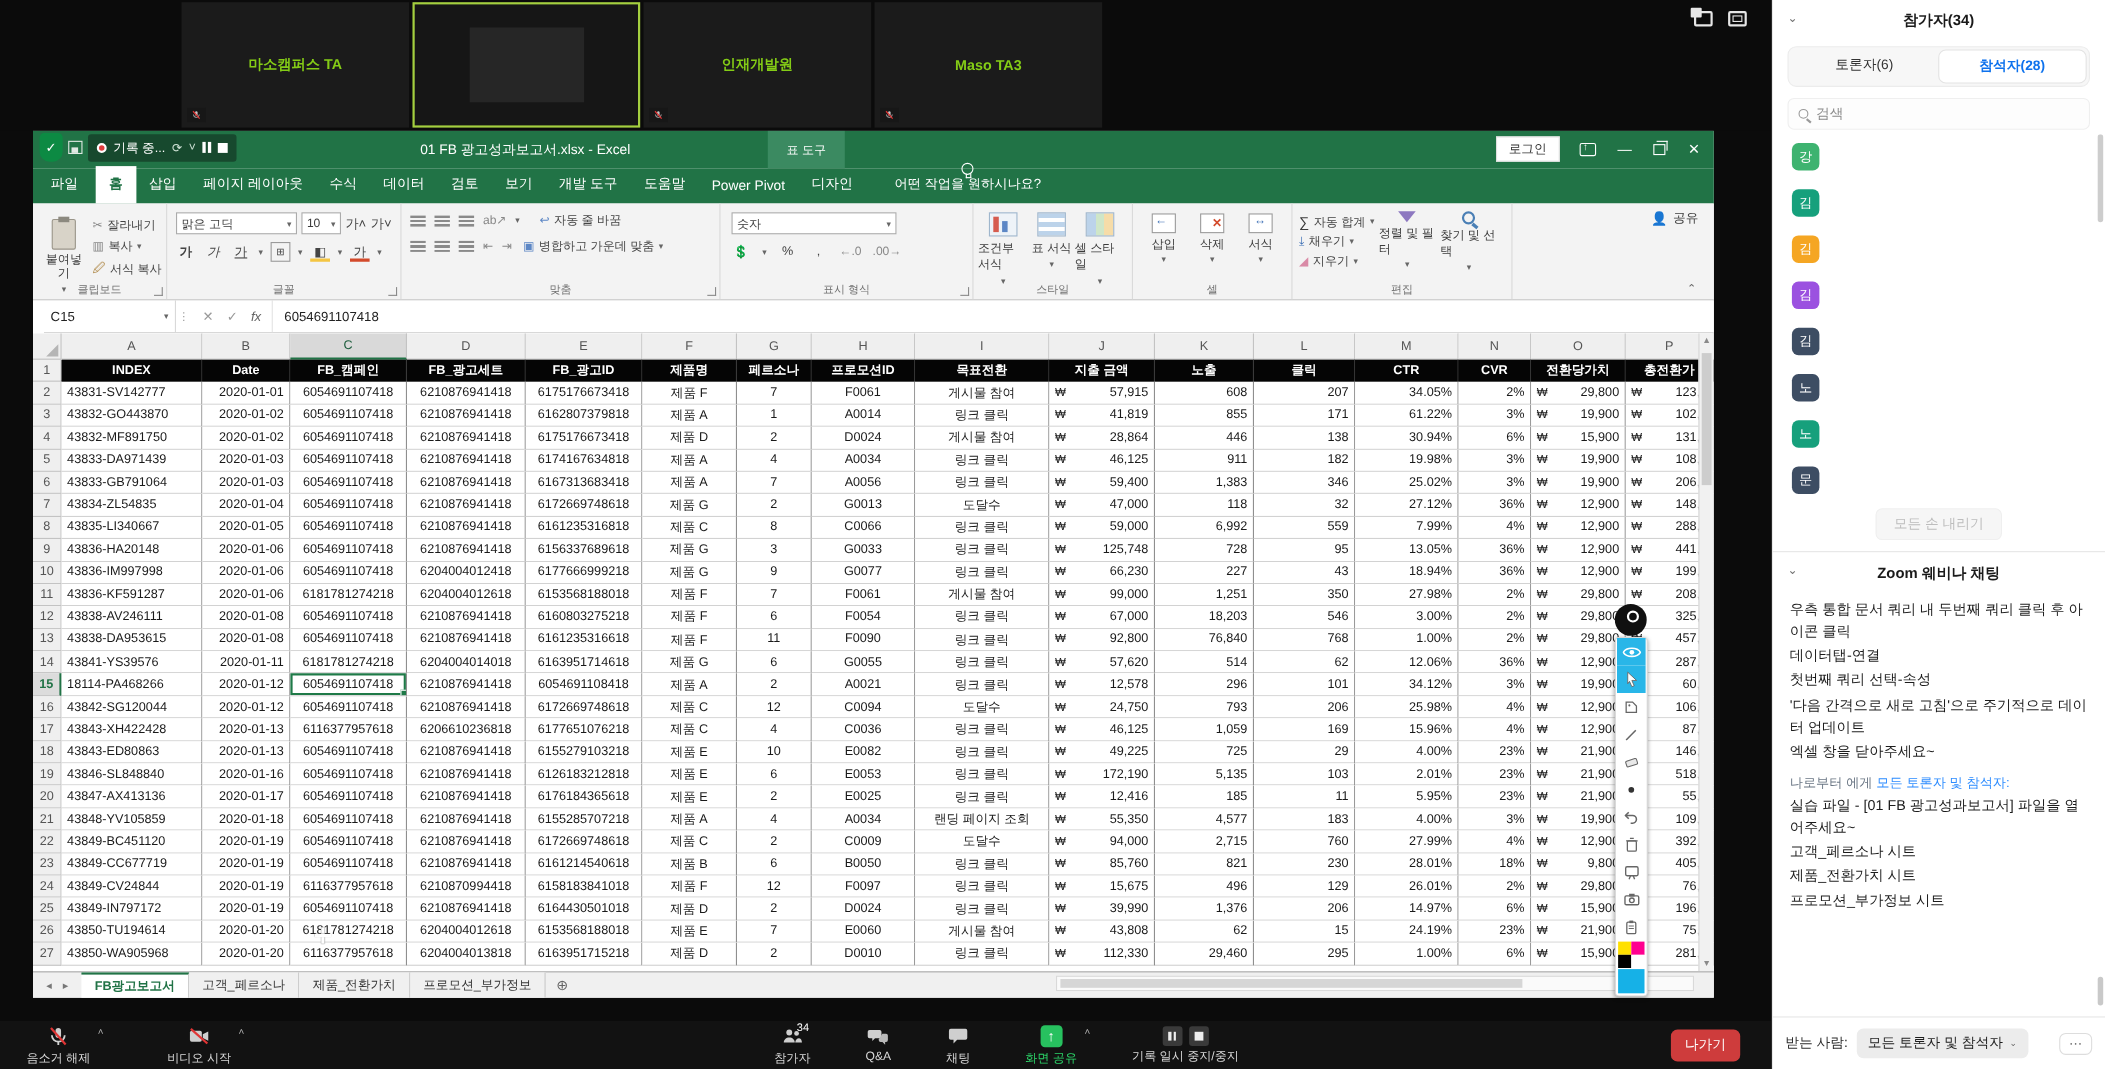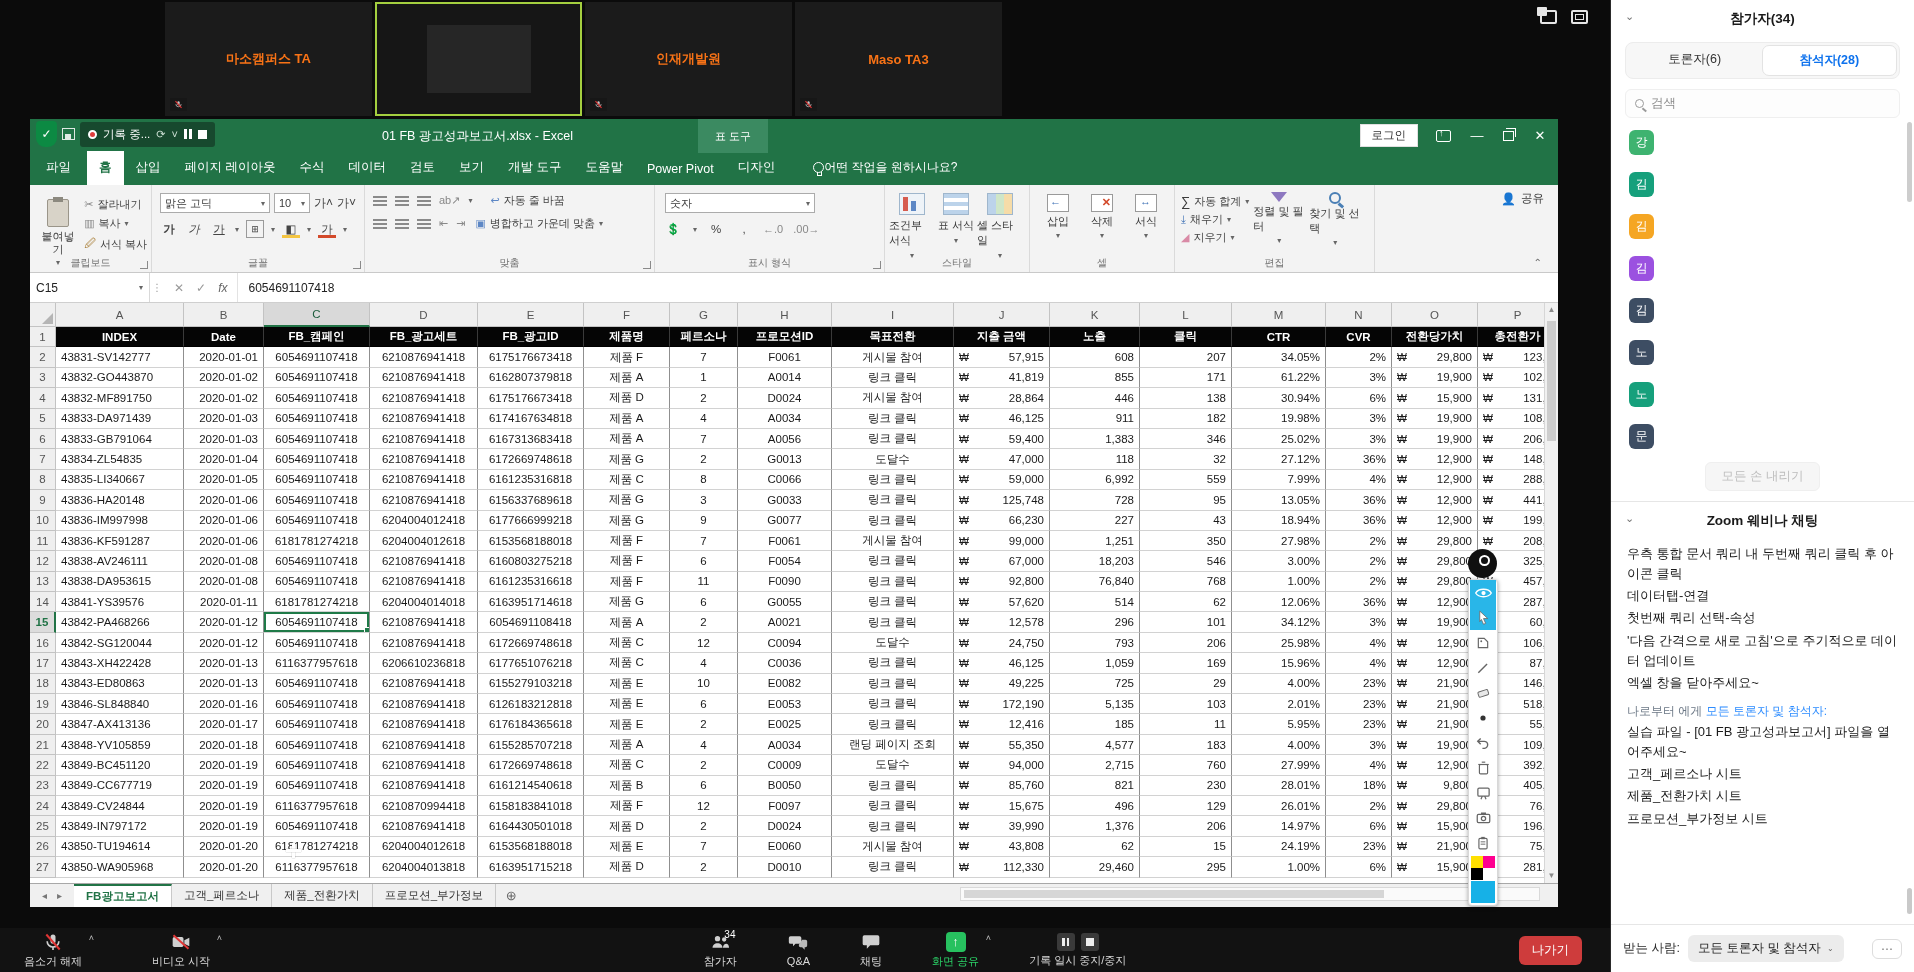--- a/index.html
+++ b/index.html
@@ -4,21 +4,21 @@
 <style>
   * { margin:0; padding:0; box-sizing:border-box; }
   html,body { width:1914px; height:972px; overflow:hidden; background:#000; font-family:"Liberation Sans",sans-serif; }
   .stage { position:relative; width:1914px; height:972px; background:#000; }
   .main { position:absolute; left:0; top:0; width:1610px; height:972px; background:#0b0b0b; }
 
   
   .video-strip { position:absolute; left:0; top:0; width:1610px; height:119px; background:#0b0b0b; }
   .tiles { position:absolute; left:165px; top:2px; display:flex; gap:3px; }
   .tile { position:relative; width:207px; height:114px; background:#1b1b1b; display:flex; align-items:center; justify-content:center; }
-  .tile .pname { color:#f97316; font-size:13px; font-weight:bold; }
+  .tile .pname { color:#84cc16; font-size:13px; font-weight:bold; }
   .tile.active { border:2px solid #a4cf3f; background:#161616; }
   .tile.active .shared-box { width:104px; height:68px; background:#262626; }
   .tile .mic-tag { position:absolute; left:5px; bottom:5px; display:flex; align-items:center; gap:4px; background:rgba(20,20,20,.55); padding:1px 4px; }
   .tile .mic-tag .tname { color:#f0f0f0; font-size:11px; }
   .logo-card { width:82px; height:96px; background:#fff; display:flex; flex-direction:column; align-items:center; justify-content:center; position:relative; padding-right:8px; }
   .logo-card:after { content:""; position:absolute; right:6px; top:14px; bottom:14px; width:4px; background:#c5161d; }
   .logo-top { color:#c5161d; font-weight:bold; font-size:15px; letter-spacing:0; }
   .logo-mid { color:#1a1a1a; font-weight:bold; font-size:11px; }
   .logo-sub { color:#c5161d; font-size:5px; margin-top:6px; }
   .corner-icons { position:absolute; right:22px; top:10px; display:flex; gap:14px; }
@@ -48,21 +48,21 @@
   .rec-label { color:#fff; font-size:11.5px; }
   .rec-spin { color:#cfe2d6; font-size:11px; }
   .rec-stop { width:9px; height:9px; background:#fff; }
   .rec-pause { display:flex; gap:2px; }
   .rec-pause i { display:block; width:3px; height:10px; background:#fff; }
 
   .tabrow { height:32px; background:#217346; display:flex; align-items:flex-end; flex:none; position:relative; }
   .rtab { color:#fff; font-size:12.5px; padding:8px 12px 9px; cursor:default; }
   .rtab.active { background:#fff; color:#217346; font-weight:bold; }
   .rtab.file { padding:8px 16px 9px; }
-  .tellme { display:flex; align-items:center; gap:0; margin-left:26px; padding-bottom:9px; }
+  .tellme { display:flex; align-items:center; gap:0; margin-left:26px; padding-bottom:9px;flex-direction:column; }
   .bulb { width:11px; height:11px; border:1.5px solid #fff; border-radius:50%; position:relative; }
   .bulb:after { content:""; position:absolute; left:2.5px; bottom:-4px; width:3px; height:3px; border:1px solid #fff; border-top:none; }
   .tellme span { color:#fff; font-size:12px; }
 
   .ribbon { height:88px; background:#f3f3f3; border-bottom:1px solid #c9c9c9; position:relative; flex:none; font-size:11px; color:#3b3b3b; }
   .group { position:absolute; top:0; bottom:0; border-right:1px solid #dadada; }
   .glabel { position:absolute; bottom:2px; left:0; right:0; text-align:center; font-size:10px; color:#707070; }
   .launch { position:absolute; right:3px; bottom:3px; width:8px; height:8px; border-right:1.5px solid #8a8a8a; border-bottom:1.5px solid #8a8a8a; }
   .gbig { display:flex; flex-direction:column; align-items:center; gap:3px; padding-top:8px; }
   .gbig .blabel { font-size:11px; color:#3b3b3b; text-align:center; line-height:1.15; }
@@ -90,21 +90,21 @@
   .cicon.del:before { content:"✕"; position:absolute; right:1px; top:1px; color:#d34a2b; font-size:11px; }
   .cicon.fmt:before { content:"↔"; position:absolute; left:4px; top:0; color:#3c6fb5; font-size:11px; }
   .editrows { display:flex; flex-direction:column; gap:3px; padding-top:9px; }
   .bigedit { display:flex; flex-direction:column; align-items:center; width:52px; padding-top:7px; gap:2px; }
   .funnel { width:0; height:0; border-left:8px solid transparent; border-right:8px solid transparent; border-top:10px solid #8d78c0; }
   .mag { width:12px; height:12px; border:2.5px solid #4a7fb5; border-radius:50%; position:relative; }
   .mag:after { content:""; position:absolute; right:-5px; bottom:-4px; width:6px; height:2.5px; background:#4a7fb5; transform:rotate(40deg); }
   .share-ribbon { position:absolute; right:14px; top:6px; display:flex; gap:5px; align-items:center; color:#3b3b3b; font-size:11.5px; }
   .collapse { position:absolute; right:16px; bottom:4px; color:#666; font-size:10px; }
 
-  .fbar { height:30px; border-bottom:1px solid #cfcfcf; display:flex; align-items:stretch; background:#fff; flex:none; }
+  .fbar { height:30px; border-bottom:1px solid #cfcfcf; display:flex; align-items:stretch; background:#fff; flex:none;margin-left:10px; }
   .namebox { width:120px; border-right:1px solid #d9d9d9; display:flex; align-items:center; justify-content:space-between; padding:0 6px; font-size:12px; color:#222; }
   .fdots { width:14px; color:#9a9a9a; display:flex; align-items:center; justify-content:center; font-size:10px; }
   .fico { display:flex; align-items:center; gap:12px; padding:0 10px; color:#9a9a9a; font-size:12px; border-right:1px solid #e3e3e3; }
   .fval { flex:1; display:flex; align-items:center; padding:0 10px; font-size:12px; color:#222; }
 
   .gridwrap { position:relative; flex:1; overflow:hidden; background:#fff; }
   .colrow, .grow { display:flex; }
   .hcell { background:#efefef; border-right:1px solid #c3c3c3; border-bottom:1px solid #c3c3c3; color:#555; font-size:11.5px; display:flex; align-items:center; justify-content:center; flex:none; }
   .hcell.selcol { background:#d9d9d9; border-bottom:2px solid #217346; color:#1c5c3c; }
   .hcell.selrow { background:#dcdcdc; border-right:2px solid #217346; color:#217346; font-weight:bold; }
@@ -888,21 +888,21 @@
                 <span class="wsym">₩</span>
                 <span>12,900</span>
               </div>
               <div class="dcell c-won" style="width: 80px;">
                 <span class="wsym">₩</span>
                 <span>287,9</span>
               </div>
             </div>
             <div class="grow">
               <div class="hcell selrow" style="width: 26px;">15</div>
-              <div class="dcell c-left" style="width: 128px;">43842-PA468266</div>
+              <div class="dcell c-left" style="width: 128px;">18114-PA468266</div>
               <div class="dcell c-right" style="width: 80px;">2020-01-12</div>
               <div class="dcell c-center selcell" style="width: 106px;">6054691107418</div>
               <div class="dcell c-center" style="width: 108px;">6210876941418</div>
               <div class="dcell c-center" style="width: 106px;">6054691108418</div>
               <div class="dcell c-center" style="width: 86px;">제품 A</div>
               <div class="dcell c-center" style="width: 68px;">2</div>
               <div class="dcell c-center" style="width: 94px;">A0021</div>
               <div class="dcell c-center" style="width: 122px;">링크 클릭</div>
               <div class="dcell c-won" style="width: 96px;">
                 <span class="wsym">₩</span>

